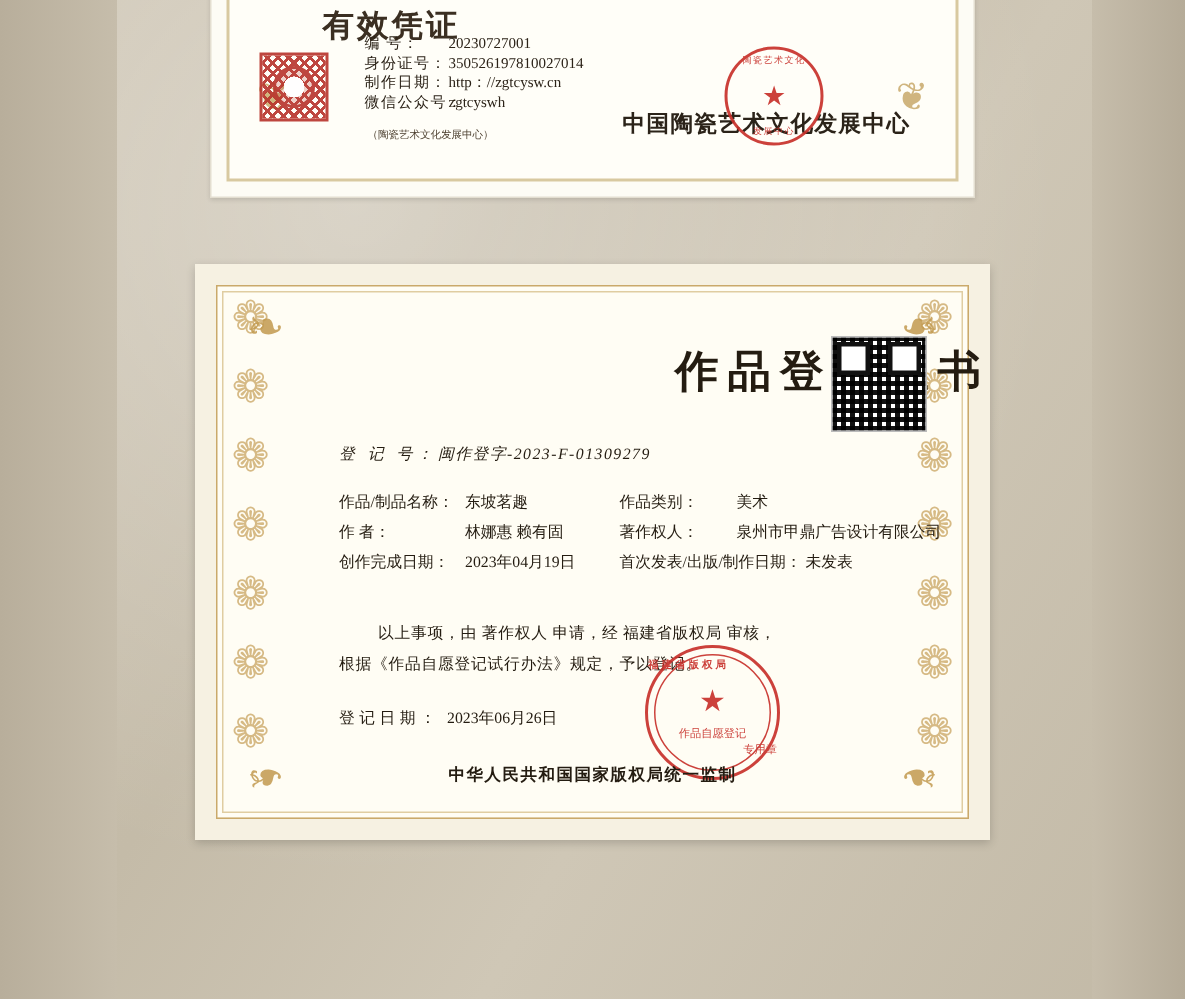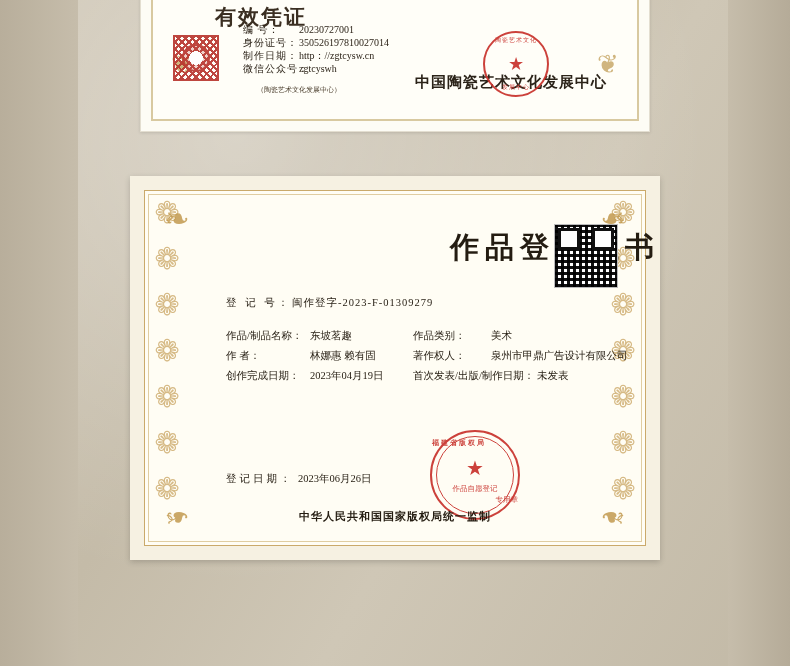--- a/index.html
+++ b/index.html
@@ -55,21 +55,21 @@
     border:2px solid #b8332b;border-radius:50%;
     background:radial-gradient(circle,#fff 40%, rgba(184,51,43,.25) 41%);
   }
   .top-fields{
     position:absolute;left:90px;top:128px;
     font-size:10px;color:#2c2318;line-height:13px;
   }
   .top-fields div{white-space:nowrap;}
   .top-fields .lbl{display:inline-block;width:56px;letter-spacing:1px;}
   .top-note{
-    position:absolute;left:104px;top:190px;font-size:7px;color:#4a3d2c;
+    position:absolute;left:92px;top:190px;font-size:7px;color:#4a3d2c;
   }
   .top-org{
     position:absolute;left:262px;top:178px;
     font-size:15px;font-weight:bold;color:#2b2319;letter-spacing:1px;
     white-space:nowrap;
   }
   .top-round-seal{
     position:absolute;left:330px;top:136px;width:62px;height:62px;
     border:2px solid #c8322c;border-radius:50%;
     color:#c8322c;opacity:.92;
@@ -137,21 +137,21 @@
   }
   .qr:before,.qr:after{
     content:"";position:absolute;width:16px;height:16px;
     border:3px solid #111;background:#fff;
   }
   .qr:before{left:3px;top:3px;}
   .qr:after{right:3px;top:3px;}
 
   .reg-no{
     position:absolute;left:96px;top:120px;font-size:10.5px;color:#241c11;
-    letter-spacing:1px;white-space:nowrap;
+    letter-spacing:1px;white-space:nowrap;font-style:italic;
   }
   .reg-no .k{display:inline-block;width:66px;letter-spacing:3px;}
   .reg-no .v{border-bottom:0px solid transparent;}
 
   .fields{
     position:absolute;left:96px;top:150px;right:60px;
     font-size:10.5px;color:#241c11;line-height:20px;
   }
   .frow{display:flex;}
   .fcell{width:50%;white-space:nowrap;}
@@ -296,20 +296,24 @@
       <div class="frow">
         <div class="fcell">
           <span class="k-name">创作完成日期：</span><span>2023年04月19日</span>
         </div>
         <div class="fcell">
           <span>首次发表/出版/制作日期：</span>&nbsp;<span>未发表</span>
         </div>
       </div>
     </div>
 
+    <div class="para">
+      <div class="ind">以上事项，由    著作权人    申请，经    福建省版权局    审核，</div>
+      <div>根据《作品自愿登记试行办法》规定，予以登记。</div>
+    </div>
 
     <div class="date-line">
       <span class="k">登记日期：</span><span>2023年06月26日</span>
     </div>
 
     <div class="seal">
       <div class="inner"></div>
       <div class="top-arc">福建省版权局</div>
       <div class="star">★</div>
       <div class="bot1">作品自愿登记</div>

